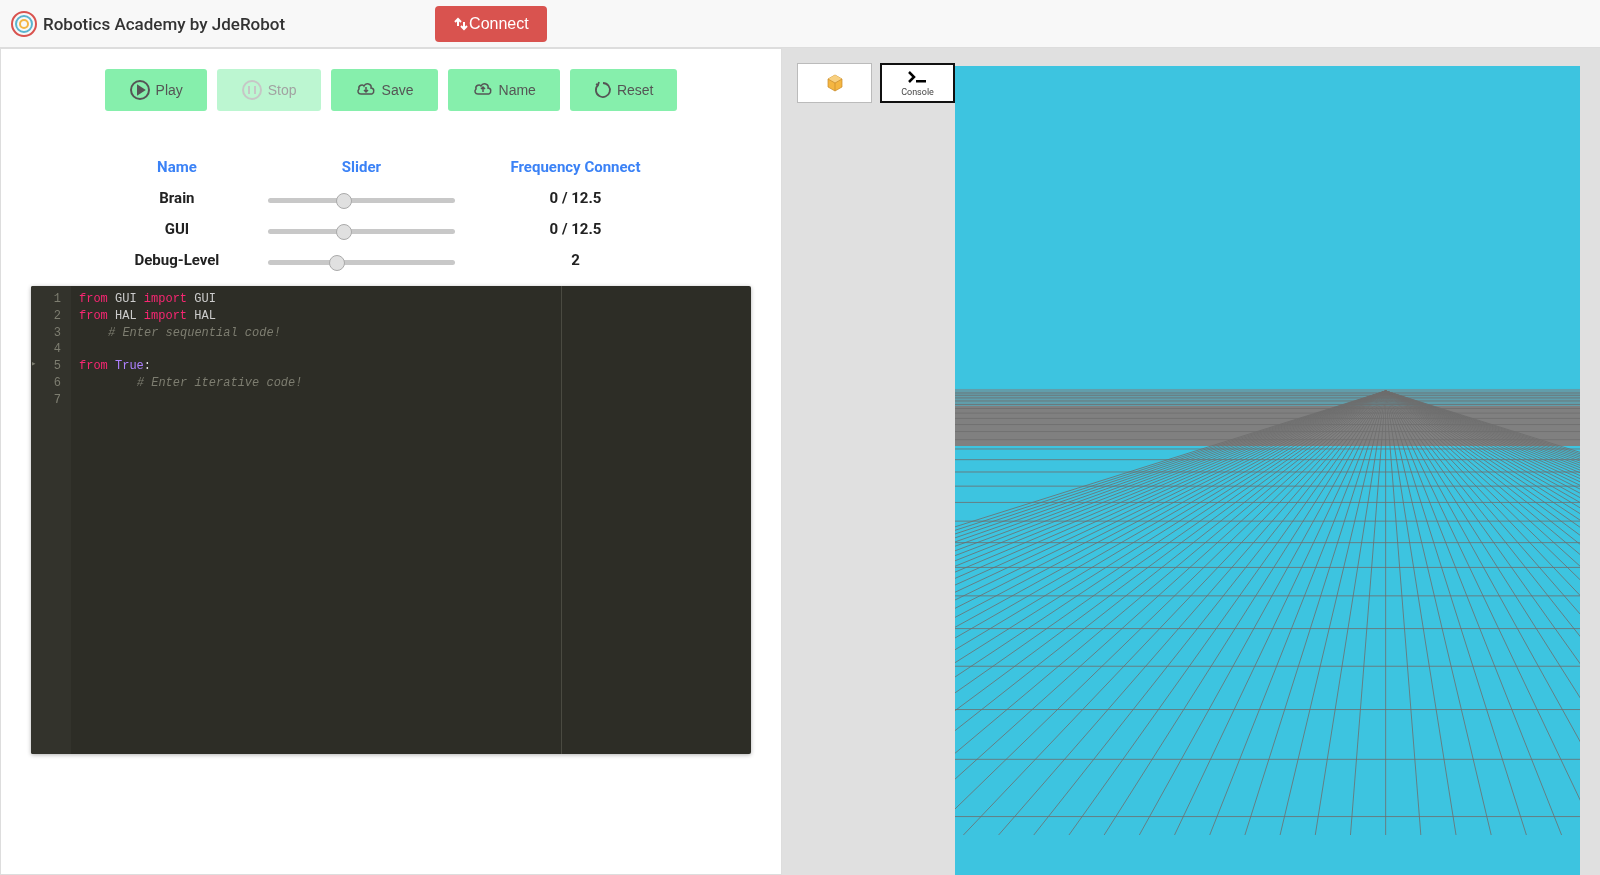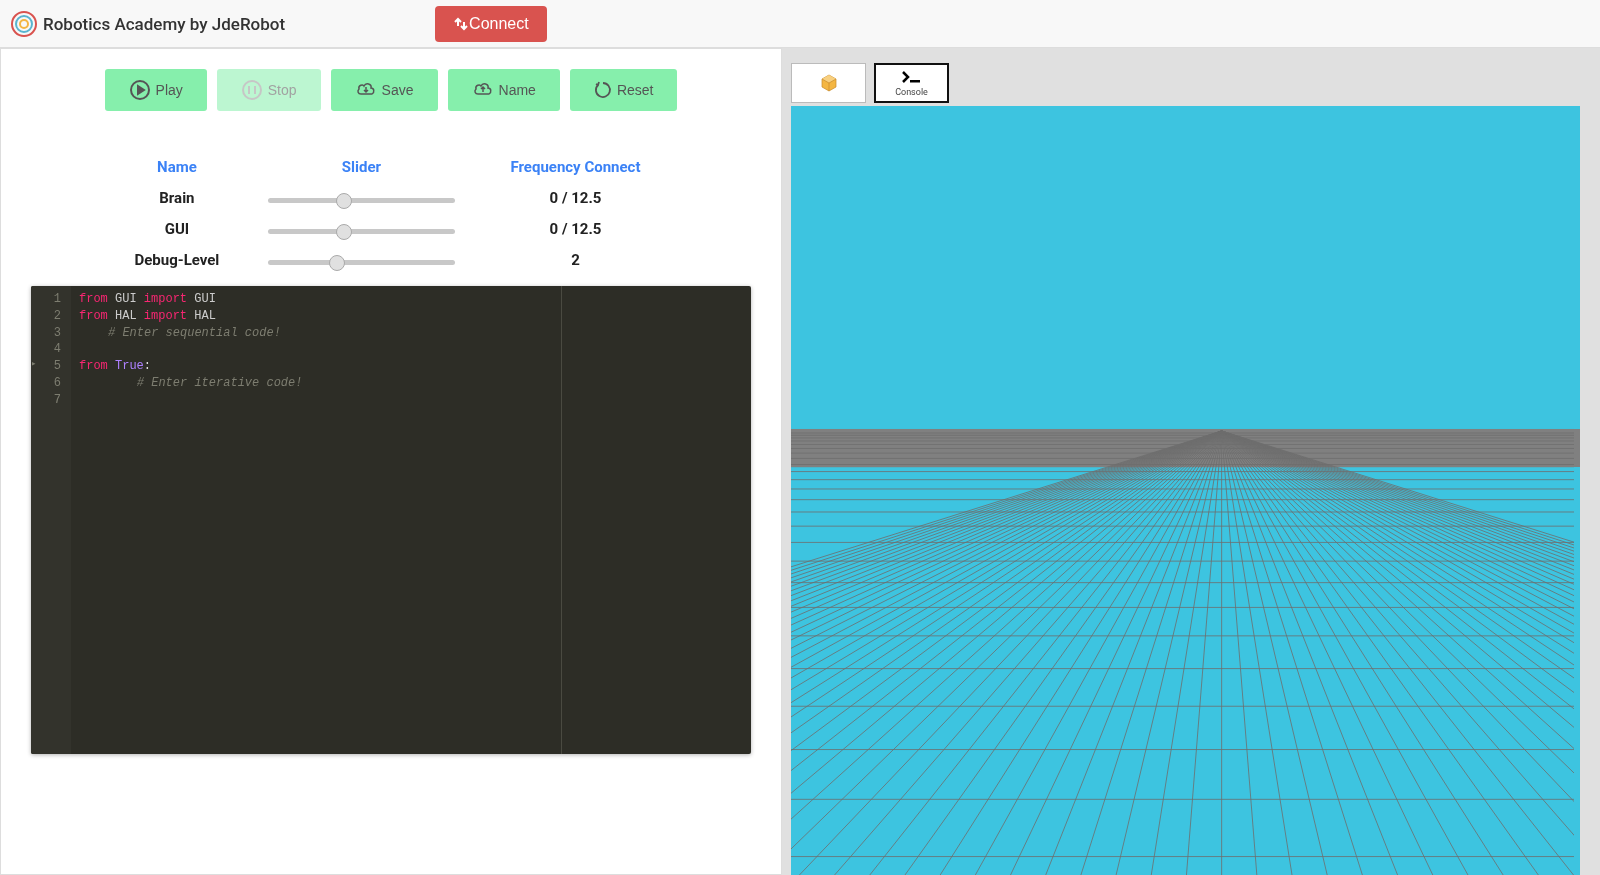--- a/index.html
+++ b/index.html
@@ -172,22 +172,22 @@
       bottom: 0;
       width: 1px;
       background: #4a4a41;
     }
 
     .right-pane {
       flex: 1;
       background: #e0e0e0;
       position: relative;
       display: flex;
-      flex-direction: column;
-      padding: 15px 20px 0 9px;
+      flex-direction: row;
+      padding: 15px 20px 0 15px;
     }
     .tabs {
       display: flex;
       gap: 8px;
       margin-bottom: 0;
     }
     .tab {
       background: #fff;
       border: 1px solid #888;
       width: 75px;

